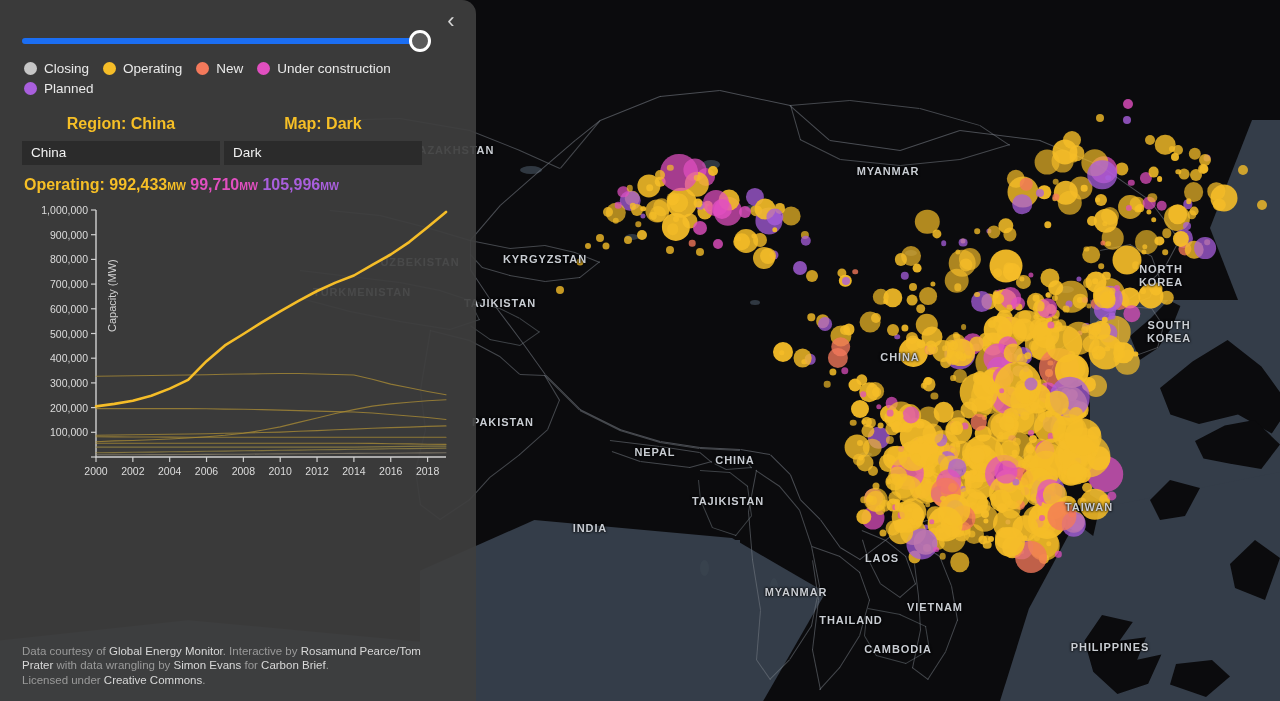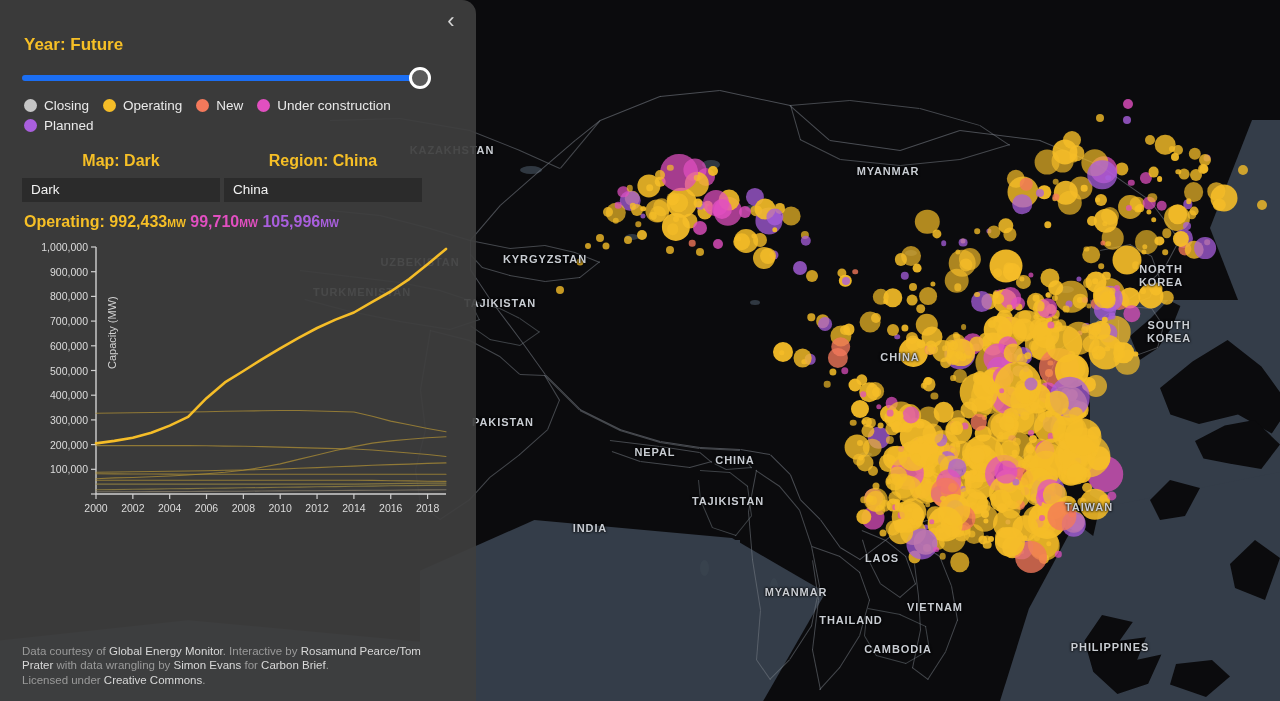--- a/index.html
+++ b/index.html
@@ -1098,21 +1098,20 @@
         <div class="maplabel" style="left: 935px; top: 607px;">VIETNAM</div>
         <div class="maplabel" style="left: 898px; top: 649px;">CAMBODIA</div>
         <div class="maplabel" style="left: 1110px; top: 647px;">PHILIPPINES</div>
       </div>
   </div>
 
   <div id="panel">
 
     <div id="collapse">‹</div>
 
-    <div class="yearline">Year: Future</div>
 
     <div class="slider-wrap">
       <div class="slider-track" style="width: 398px;"></div>
       <div class="slider-knob" style="left: 387px;"></div>
     </div>
 
     <div class="legend" id="legend">
         <div class="leg">
           <span class="sw" style="background:#c6c6c6"></span>
           <span class="lb">Closing</span>
@@ -1130,26 +1129,26 @@
           <span class="lb">Under construction</span>
         </div>
         <div class="leg">
           <span class="sw" style="background:#a95fdd"></span>
           <span class="lb">Planned</span>
         </div>
       </div>
 
     <div class="selrow">
       <div class="selcol">
+        <div class="selhead">Region: China</div>
+        <div class="select">China</div>
+      </div>
+      <div class="selcol">
         <div class="selhead">Map: Dark</div>
         <div class="select">Dark</div>
-      </div>
-      <div class="selcol">
-        <div class="selhead">Region: China</div>
-        <div class="select">China</div>
       </div>
     </div>
 
     <div class="stats">
       <span style="color: rgb(246, 191, 38); margin-top: 40px;">Operating:</span>
       <span style="color: rgb(246, 191, 38);">992,433</span><span class="unit" style="color: rgb(246, 191, 38);">MW</span>
       <span style="color: rgb(225, 79, 192);">99,710</span><span class="unit" style="color: rgb(225, 79, 192);">MW</span>
       <span style="color: rgb(169, 95, 221);">105,996</span><span class="unit" style="color: rgb(169, 95, 221);">MW</span>
     </div>
 

